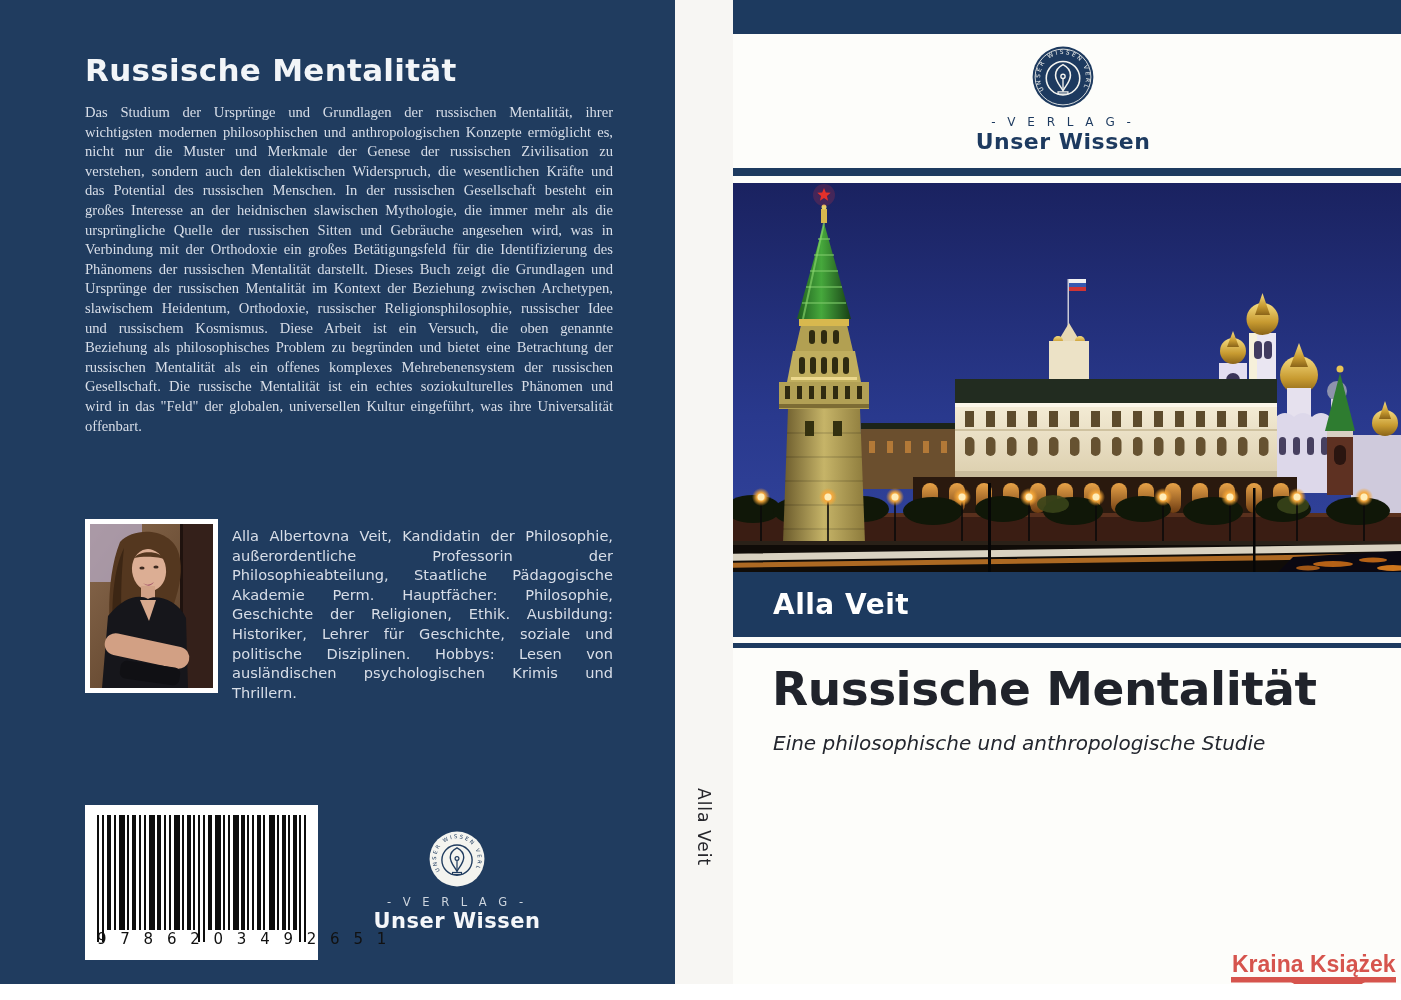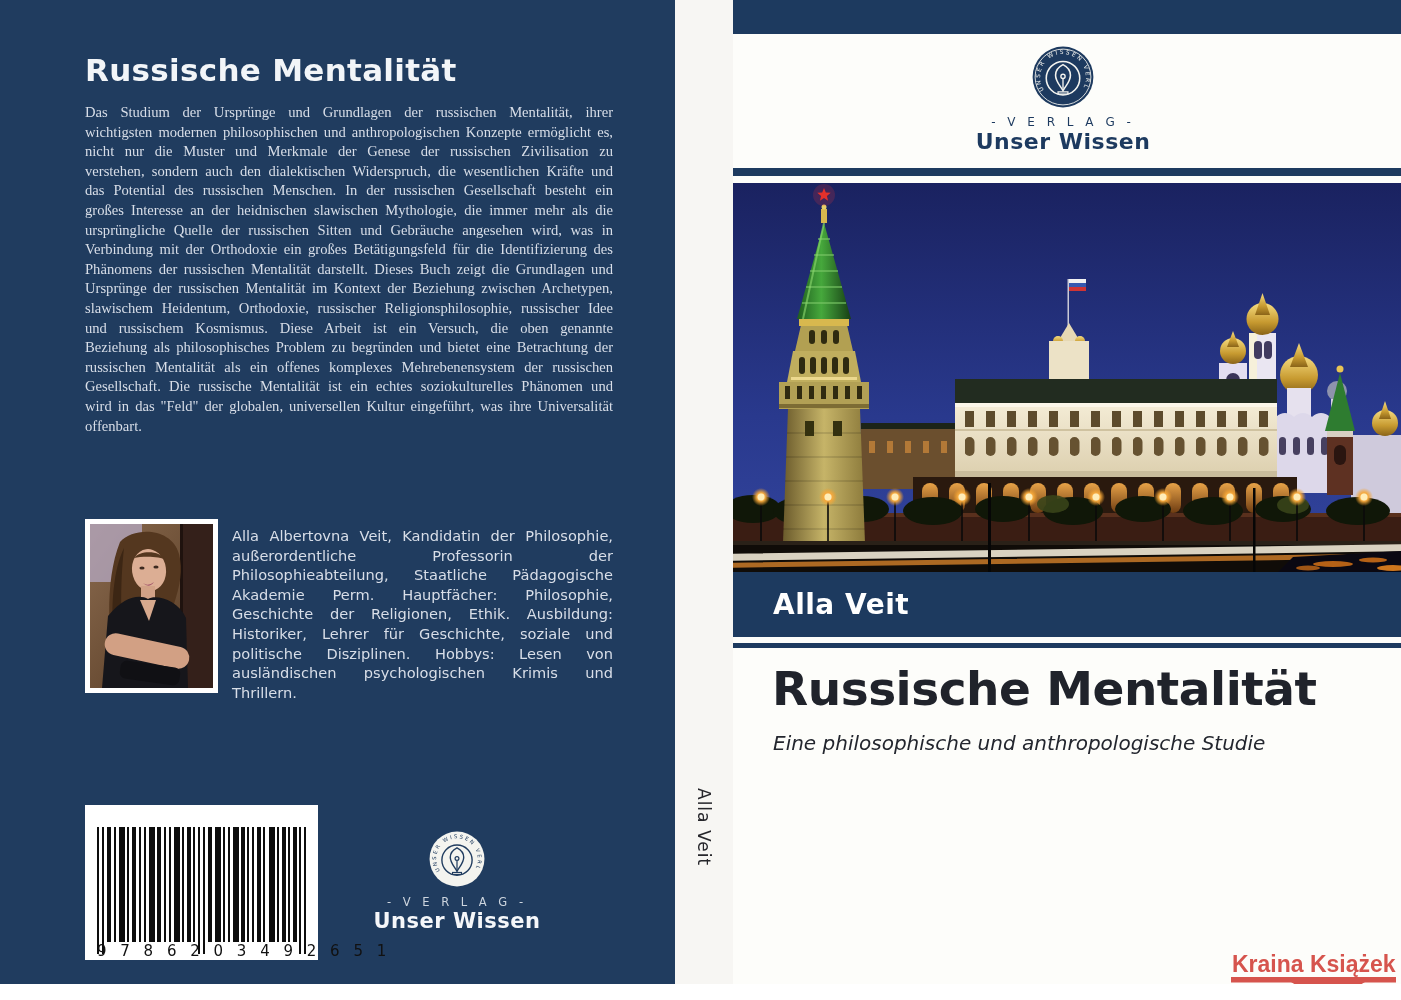--- a/index.html
+++ b/index.html
@@ -27,21 +27,21 @@
     background:#fff; padding:5px;
   }
   .author-photo svg { display:block; }
   .back-bio {
     position:absolute; left:232px; top:526px; width:381px;
     font-size:14.6px; line-height:19.6px; color:#d8dee8;
     text-align:justify; word-spacing:0.14em;
   }
   .barcode-box {
     position:absolute; left:85px; top:805px; width:233px; height:155px;
-    background:#fff; padding:22px 12px 6px 12px;
+    background:#fff; padding:10px 12px 6px 12px;
   }
   .barcode-digits {
     margin-top:-16px; text-align:center; font-size:15px; color:#111;
     letter-spacing:4.5px; background:transparent; white-space:nowrap;
   }
   .back-logo {
     position:absolute; left:457px; top:831px; width:230px;
     transform:translateX(-50%); text-align:center;
   }
   .logo-verlag-line {

